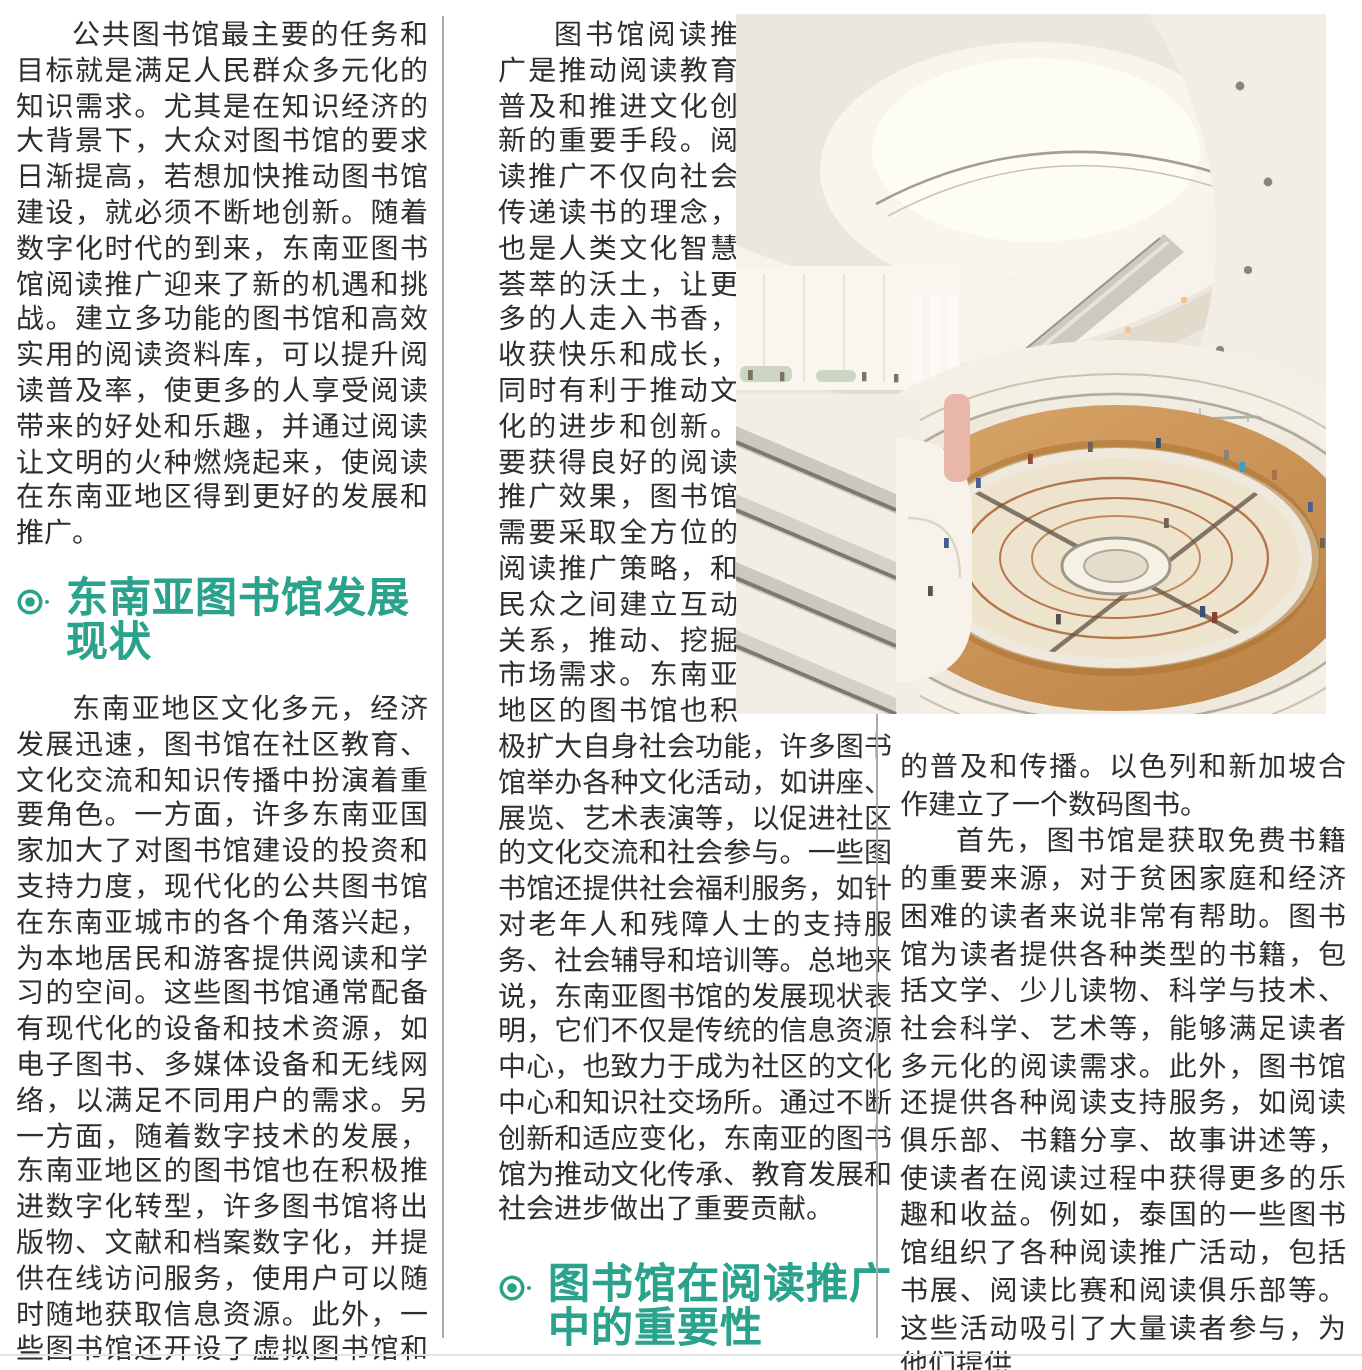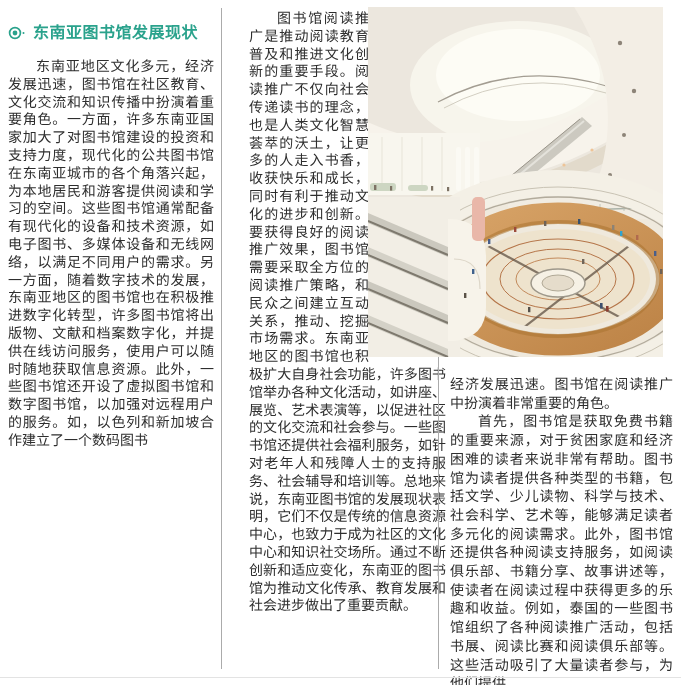--- a/index.html
+++ b/index.html
@@ -8,59 +8,70 @@
     font-family:"Liberation Serif","DejaVu Serif",serif;color:#2e2e2e;
   }
   .col{position:absolute;}
   .para{margin:0;font-size:14px;line-height:17.8px;text-align:justify;word-break:break-all;}
   .indent{text-indent:2em;}
   .col3 .para{line-height:18.7px;}
   .vsep{position:absolute;top:8px;height:661px;width:1px;background:#ababab;}
   .section-heading{
     position:relative;margin:12px 0 14px;padding-left:25px;
     font-family:"Liberation Sans","DejaVu Sans",sans-serif;font-weight:bold;
-    font-size:16px;line-height:22px;color:#2aa28c;letter-spacing:0.5px;
+    font-size:21px;line-height:22px;color:#2aa28c;letter-spacing:0.5px;
   }
   .section-heading.bottom{margin-top:17px;margin-bottom:0;}
   .bullet-icon{position:absolute;left:0;top:3px;width:18px;height:16px;}
   .photo{position:absolute;left:368px;top:7px;width:295px;height:350px;margin:0;padding:0;}
   .photo svg{display:block;}
   .photo-spacer{float:right;width:77px;height:349px;}
   .bottom-rule{position:absolute;left:0;top:677px;width:681px;height:1px;background:#e3e3e3;}
 </style>
 </head>
 <body>
 
 <div class="page">
 
   <div class="col" style="left:8px;top:10px;width:206px;">
+    <p class="para indent">公共图书馆最主要的任务和目标就是满足人民群众多元化的知识需求。尤其是在知识经济的大背景下，大众对图书馆的要求日渐提高，若想加快推动图书馆建设，就必须不断地创新。随着数字化时代的到来，东南亚图书馆阅读推广迎来了新的机遇和挑战。建立多功能的图书馆和高效实用的阅读资料库，可以提升阅读普及率，使更多的人享受阅读带来的好处和乐趣，并通过阅读让文明的火种燃烧起来，使阅读在东南亚地区得到更好的发展和推广。</p>
     <h2 class="section-heading">
       <span class="bullet-icon">
         <svg viewBox="0 0 18 16" width="18" height="16">
           <circle cx="7" cy="8" r="5.4" fill="none" stroke="#2aa28c" stroke-width="1.7"></circle>
           <circle cx="7" cy="8" r="2.4" fill="#2aa28c"></circle>
           <circle cx="15.5" cy="8" r="1" fill="#2aa28c"></circle>
         </svg>
       </span>
       <span>东南亚图书馆发展现状</span>
     </h2>
     <p class="para indent">东南亚地区文化多元，经济发展迅速，图书馆在社区教育、文化交流和知识传播中扮演着重要角色。一方面，许多东南亚国家加大了对图书馆建设的投资和支持力度，现代化的公共图书馆在东南亚城市的各个角落兴起，为本地居民和游客提供阅读和学习的空间。这些图书馆通常配备有现代化的设备和技术资源，如电子图书、多媒体设备和无线网络，以满足不同用户的需求。另一方面，随着数字技术的发展，东南亚地区的图书馆也在积极推进数字化转型，许多图书馆将出版物、文献和档案数字化，并提供在线访问服务，使用户可以随时随地获取信息资源。此外，一些图书馆还开设了虚拟图书馆和数字图书馆，以加强对远程用户的服务。如，以色列和新加坡合作建立了一个数码图书</p>
   </div>
 
   <div class="vsep" style="left:221px;"></div>
 
   <div class="col" style="left:249px;top:10px;width:197px;">
     <div class="photo-spacer"></div>
     <p class="para indent">图书馆阅读推广是推动阅读教育普及和推进文化创新的重要手段。阅读推广不仅向社会传递读书的理念，也是人类文化智慧荟萃的沃土，让更多的人走入书香，收获快乐和成长，同时有利于推动文化的进步和创新。要获得良好的阅读推广效果，图书馆需要采取全方位的阅读推广策略，和民众之间建立互动关系，推动、挖掘市场需求。东南亚地区的图书馆也积极扩大自身社会功能，许多图书馆举办各种文化活动，如讲座、展览、艺术表演等，以促进社区的文化交流和社会参与。一些图书馆还提供社会福利服务，如针对老年人和残障人士的支持服务、社会辅导和培训等。总地来说，东南亚图书馆的发展现状表明，它们不仅是传统的信息资源中心，也致力于成为社区的文化中心和知识社交场所。通过不断创新和适应变化，东南亚的图书馆为推动文化传承、教育发展和社会进步做出了重要贡献。</p>
+    <h2 class="section-heading bottom">
+      <span class="bullet-icon">
+        <svg viewBox="0 0 18 16" width="18" height="16">
+          <circle cx="7" cy="8" r="5.4" fill="none" stroke="#2aa28c" stroke-width="1.7"></circle>
+          <circle cx="7" cy="8" r="2.4" fill="#2aa28c"></circle>
+          <circle cx="15.5" cy="8" r="1" fill="#2aa28c"></circle>
+        </svg>
+      </span>
+      <span>图书馆在阅读推广中的重要性</span>
+    </h2>
   </div>
 
   <div class="vsep" style="left:438px;"></div>
 
   <div class="col col3" style="left:450px;top:376px;width:223px;">
-    <p class="para">经济发展迅速。图书馆在阅读推广中扮演着非常重要的角色。</p>
+    <p class="para">的普及和传播。以色列和新加坡合作建立了一个数码图书。</p>
     <p class="para indent">首先，图书馆是获取免费书籍的重要来源，对于贫困家庭和经济困难的读者来说非常有帮助。图书馆为读者提供各种类型的书籍，包括文学、少儿读物、科学与技术、社会科学、艺术等，能够满足读者多元化的阅读需求。此外，图书馆还提供各种阅读支持服务，如阅读俱乐部、书籍分享、故事讲述等，使读者在阅读过程中获得更多的乐趣和收益。例如，泰国的一些图书馆组织了各种阅读推广活动，包括书展、阅读比赛和阅读俱乐部等。这些活动吸引了大量读者参与，为他们提供</p>
   </div>
 
   <figure class="photo">
     <svg viewBox="0 0 295 350" width="295" height="350">
       <defs>
         <linearGradient id="wood" x1="0" y1="0" x2="1" y2="1">
           <stop offset="0" stop-color="#d8a468"></stop>
           <stop offset="1" stop-color="#bc8245"></stop>
         </linearGradient>

